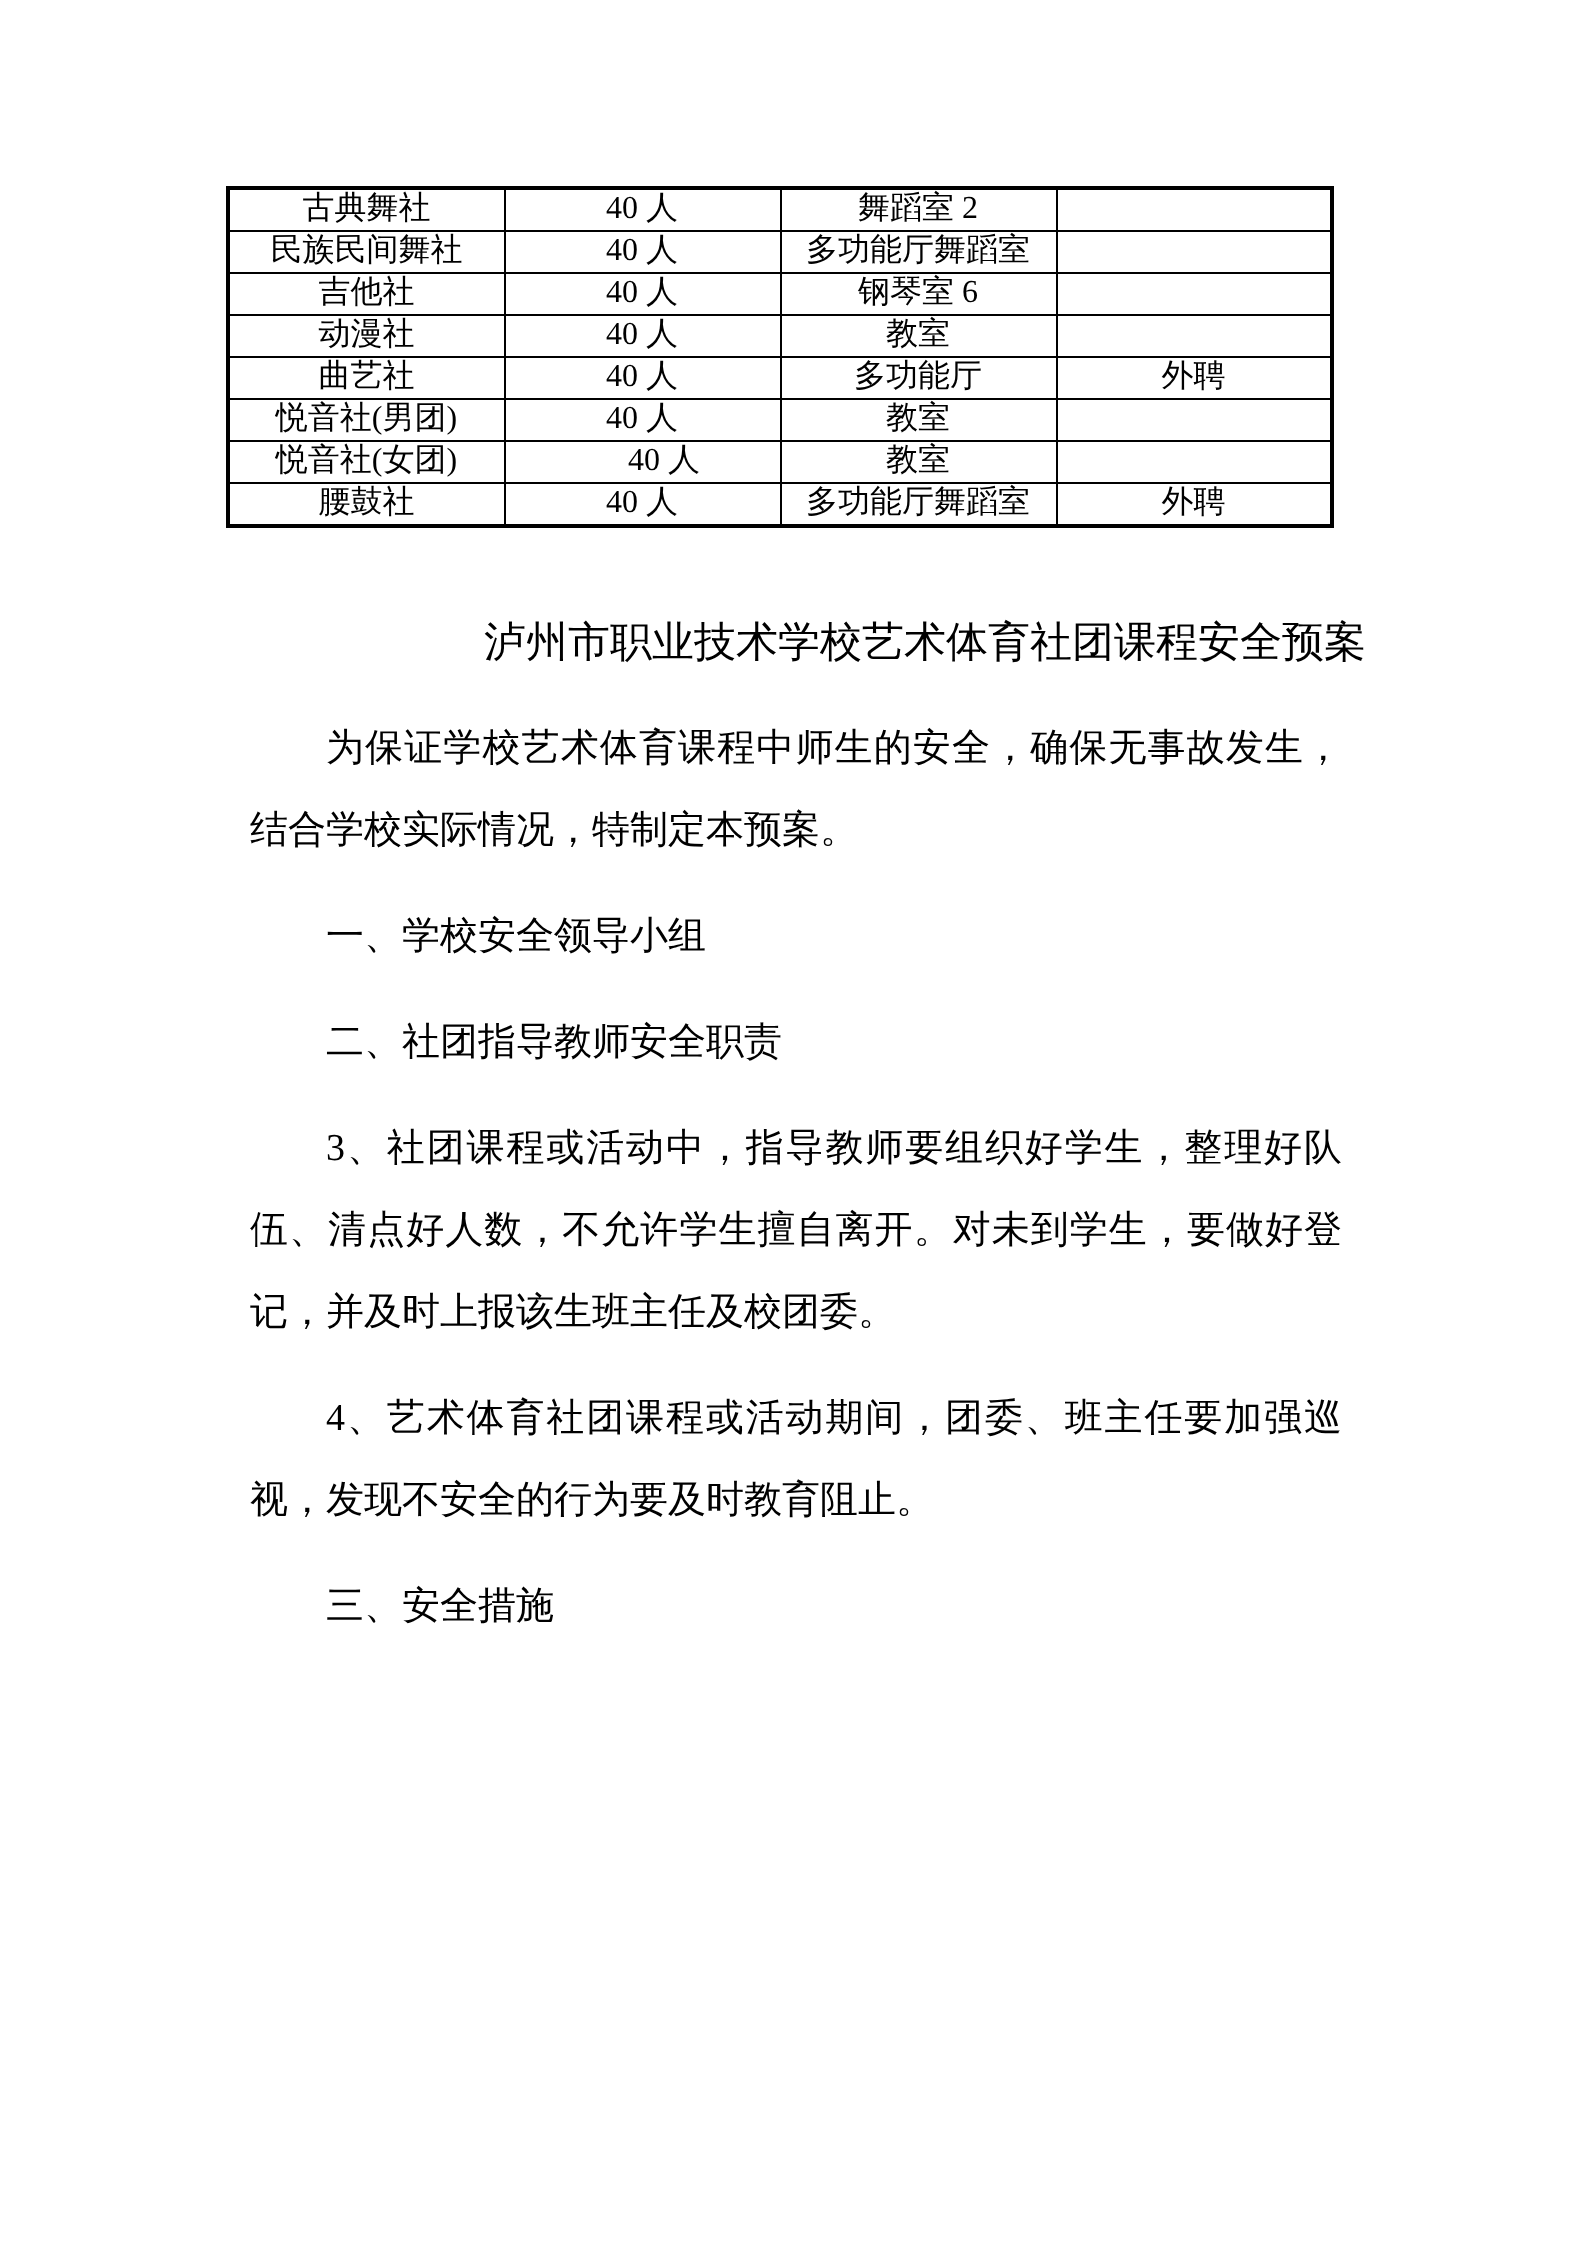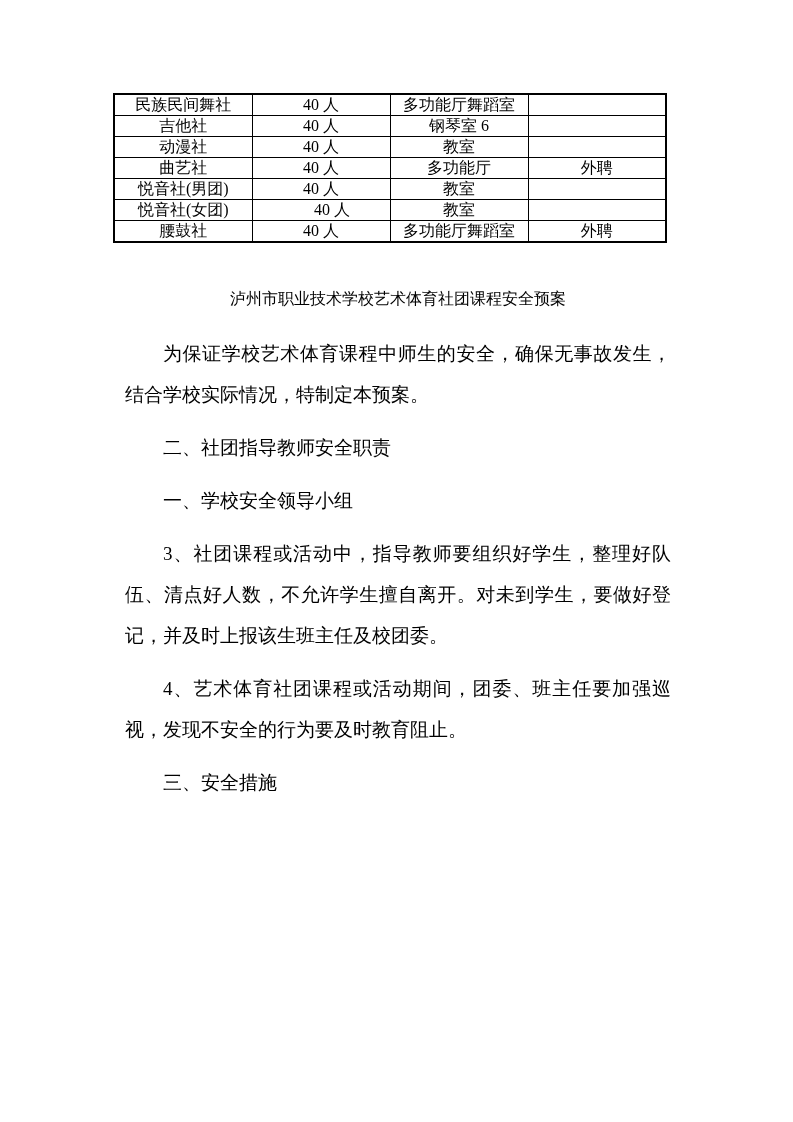--- a/index.html
+++ b/index.html
@@ -33,25 +33,24 @@
     vertical-align: middle;
     padding: 0;
     overflow: hidden;
     white-space: nowrap;
   }
   table.club-table td.shift-right {
     padding-left: 22px;
   }
   .doc-title {
     margin-top: 37px;
-    font-size: 16px;
+    font-size: 21px;
     line-height: 41px;
-    text-align: center;
+    text-align: right;
     white-space: nowrap;
-    font-family: Liberation Mono, monospace;
   }
   .doc-body {
     margin-top: 10px;
     width: 570px;
   }
   .doc-body p {
     margin: 12px;
     font-size: 19px;
     line-height: 41px;
     text-indent: 2em;
@@ -61,20 +60,26 @@
     text-align: left;
   }
 </style>
 </head>
 <body>
 
 <div class="page">
 
   <table class="club-table">
     <tbody id="club-table-body">
+        <tr>
+          <td>古典舞社</td>
+          <td>40 人</td>
+          <td>舞蹈室 2</td>
+          <td></td>
+        </tr>
         <tr>
           <td>民族民间舞社</td>
           <td>40 人</td>
           <td>多功能厅舞蹈室</td>
           <td></td>
         </tr>
         <tr>
           <td>吉他社</td>
           <td>40 人</td>
           <td>钢琴室 6</td>
@@ -110,20 +115,20 @@
           <td>多功能厅舞蹈室</td>
           <td>外聘</td>
         </tr>
       </tbody>
   </table>
 
   <div class="doc-title">泸州市职业技术学校艺术体育社团课程安全预案</div>
 
   <div class="doc-body" id="doc-body">
       <p class="body">为保证学校艺术体育课程中师生的安全，确保无事故发生，结合学校实际情况，特制定本预案。</p>
+      <p class="heading">一、学校安全领导小组</p>
       <p class="heading">二、社团指导教师安全职责</p>
-      <p class="heading">一、学校安全领导小组</p>
       <p class="body">3、社团课程或活动中，指导教师要组织好学生，整理好队伍、清点好人数，不允许学生擅自离开。对未到学生，要做好登记，并及时上报该生班主任及校团委。</p>
       <p class="body">4、艺术体育社团课程或活动期间，团委、班主任要加强巡视，发现不安全的行为要及时教育阻止。</p>
       <p class="heading">三、安全措施</p>
     </div>
 
 </div>
 
 </body></html>

